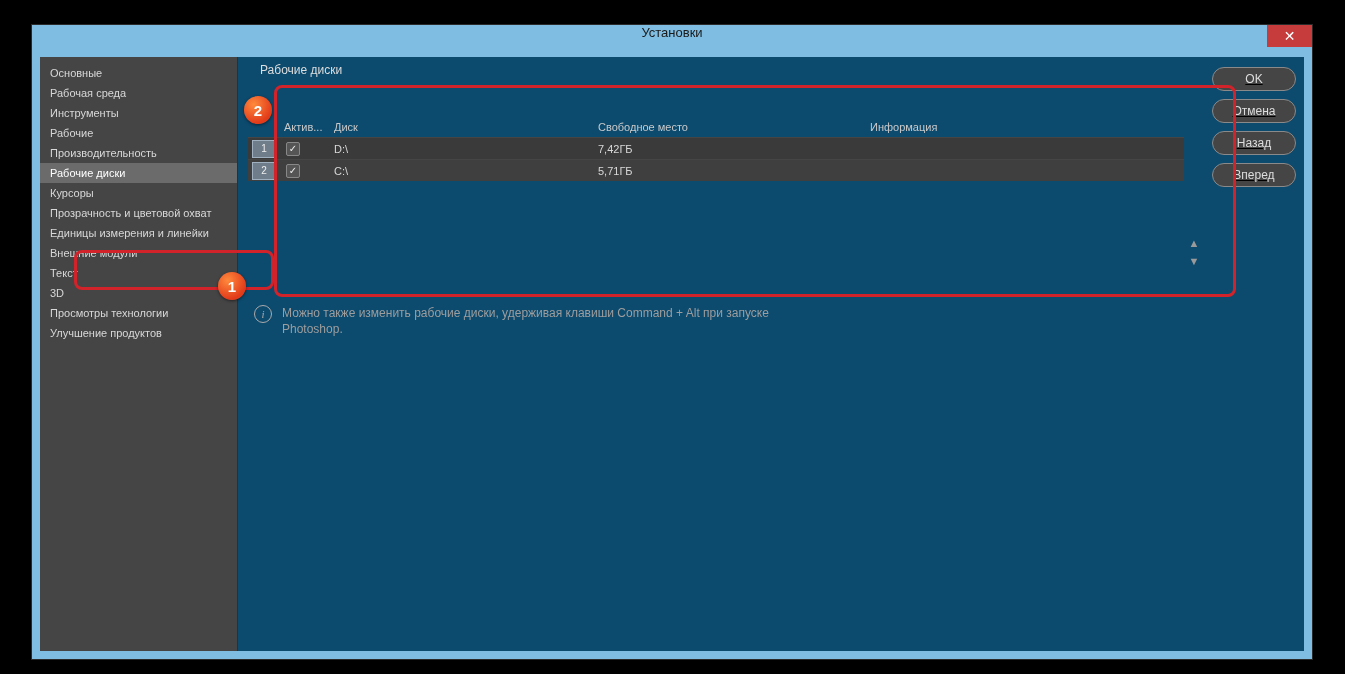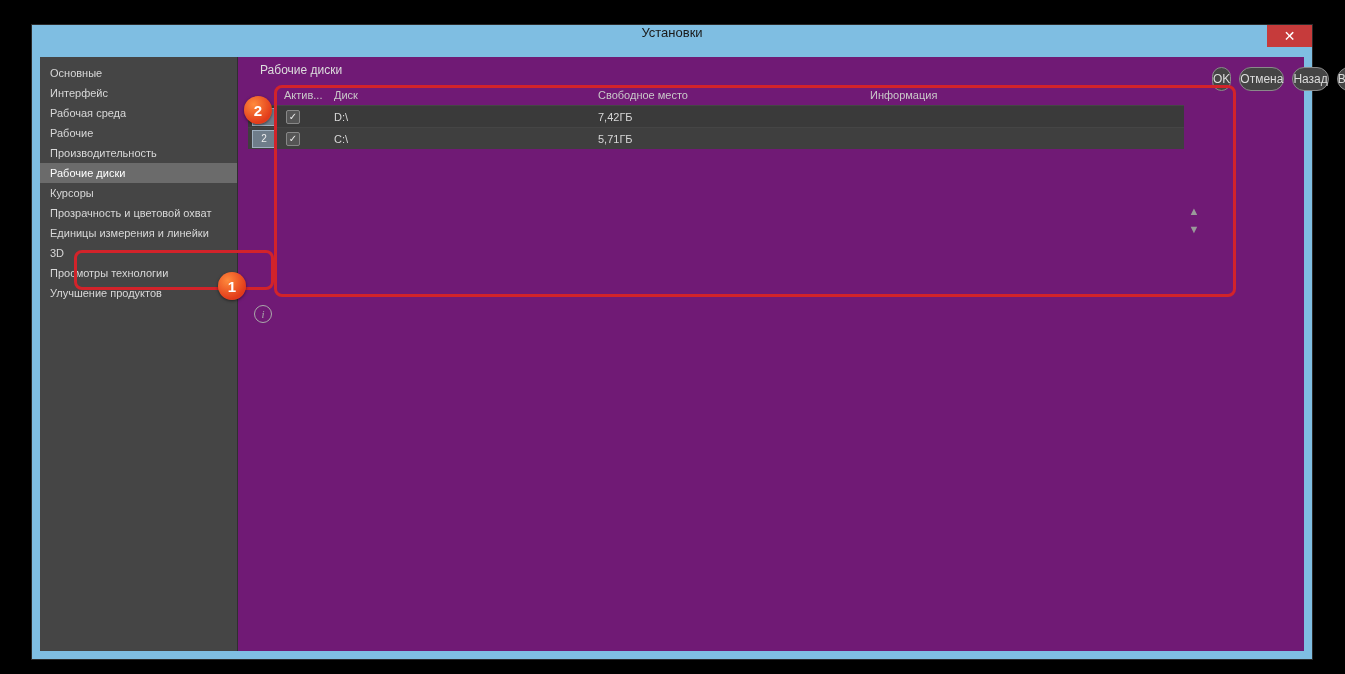--- a/index.html
+++ b/index.html
@@ -13,36 +13,36 @@
     height: 32px; display: flex; align-items: flex-start; justify-content: center;
     position: relative; color: #1a1a1a; font-size: 13px;
   }
   .close-btn {
     position: absolute; right: 0; top: 0; width: 45px; height: 22px;
     background: #c63b3b; color: #fff; display: flex; align-items: center; justify-content: center;
     font-size: 14px; cursor: pointer;
   }
   .content {
     position: absolute; left: 8px; right: 8px; top: 32px; bottom: 8px;
-    background: #701a75; display: flex; justify-content: flex-end;
+    background: #0c4a6e; display: flex; justify-content: flex-end;
   }
 
   
   .sidebar { width: 198px; background: #454545; padding-top: 6px; border-right: 1px solid #2f2f2f; }
   .sidebar-item {
     padding: 4px 10px; font-size: 11px; color: #d8d8d8; cursor: pointer;
     white-space: nowrap; overflow: hidden;
   }
   .sidebar-item.selected { background: #6b6b6b; color: #fff; }
 
   
   .main { flex: 1; display: flex; flex-direction: column; padding: 6px 8px 8px 10px; position: relative; }
   .panel-title { color: #ddd; font-size: 12px; margin-bottom: 8px; padding-left: 12px; }
 
-  .table-wrap { display: flex; }
+  .table-wrap { display: flex; margin-top: 32px; }
   .table { flex: 1; }
   .table-header { display: flex; font-size: 11px; color: #c9c9c9; padding: 4px 0; }
   .th-num   { width: 32px; }
   .th-active{ width: 50px; padding-left: 4px; }
   .th-disk  { width: 264px; padding-left: 4px; }
   .th-free  { width: 272px; padding-left: 4px; }
   .th-info  { flex: 1; padding-left: 4px; }
 
   .table-body { }
   .row { display: flex; align-items: center; height: 22px; font-size: 11px; color: #d8d8d8; background: #3a3a3a; border-top: 1px solid #454545; }
@@ -56,21 +56,21 @@
   .cell-info { flex: 1; padding-left: 4px; }
 
   .arrows { width: 20px; display: flex; flex-direction: column; justify-content: flex-start; gap: 6px; padding-top: 120px; align-items: center; }
   .arrow { color: #9a9a9a; font-size: 11px; cursor: pointer; }
 
   .hint { display: flex; align-items: flex-start; gap: 10px; margin-top: 20px; padding-left: 6px; }
   .info-icon { width: 18px; height: 18px; border: 1.5px solid #aaa; border-radius: 50%; color: #aaa; display: flex; align-items: center; justify-content: center; font-size: 11px; font-style: italic; font-family: Georgia, serif; }
   .hint-text { color: #9d9d9d; font-size: 12px; line-height: 1.35; max-width: 520px; }
 
   
-  .btn-col { width: 92px; padding: 10px 8px 0 0; display: flex; flex-direction: row; gap: 8px; }
+  .btn-col { width: 92px; padding: 10px 8px 0 0; display: flex; flex-direction: column; gap: 8px; text-decoration: underline; }
   .dlg-btn {
     height: 24px; border-radius: 12px; background: #454545; border: 1px solid #8a8a8a;
     color: #ddd; font-size: 12px; display: flex; align-items: center; justify-content: center; cursor: pointer;
   }
 
   
   .callout-box { position: absolute; border: 3px solid #d2232a; border-radius: 8px; pointer-events: none; }
   .callout-badge {
     position: absolute; width: 28px; height: 28px; border-radius: 50%;
     background: radial-gradient(circle at 35% 30%, #ff8a3c, #e23b1a 70%);
@@ -92,28 +92,30 @@
     <span>Установки</span>
     <div class="close-btn">
       <span>✕</span>
     </div>
   </div>
 
   <div class="content">
 
     <div class="sidebar">
       <div class="sidebar-item">Основные</div>
-      <div class="sidebar-item">Интерфейс</div>
       <div class="sidebar-item">Рабочая среда</div>
+      <div class="sidebar-item">Инструменты</div>
       <div class="sidebar-item">Рабочие</div>
       <div class="sidebar-item">Производительность</div>
       <div class="sidebar-item selected">Рабочие диски</div>
       <div class="sidebar-item">Курсоры</div>
       <div class="sidebar-item">Прозрачность и цветовой охват</div>
       <div class="sidebar-item">Единицы измерения и линейки</div>
+      <div class="sidebar-item">Внешние модули</div>
+      <div class="sidebar-item">Текст</div>
       <div class="sidebar-item">3D</div>
       <div class="sidebar-item">Просмотры технологии</div>
       <div class="sidebar-item">Улучшение продуктов</div>
     </div>
 
     <div class="main">
       <div class="panel-title">Рабочие диски</div>
 
       <div class="panel-area">
         <div class="table-wrap">
@@ -147,20 +149,21 @@
           </div>
           <div class="arrows">
             <div class="arrow">▲</div>
             <div class="arrow">▼</div>
           </div>
         </div>
       </div>
 
       <div class="hint">
         <div class="info-icon">i</div>
+        <div class="hint-text">Можно также изменить рабочие диски, удерживая клавиши Command + Alt при запуске Photoshop.</div>
       </div>
     </div>
 
     <div class="btn-col">
       <div class="dlg-btn">OK</div>
       <div class="dlg-btn">Отмена</div>
       <div class="dlg-btn">Назад</div>
       <div class="dlg-btn">Вперед</div>
     </div>
 

